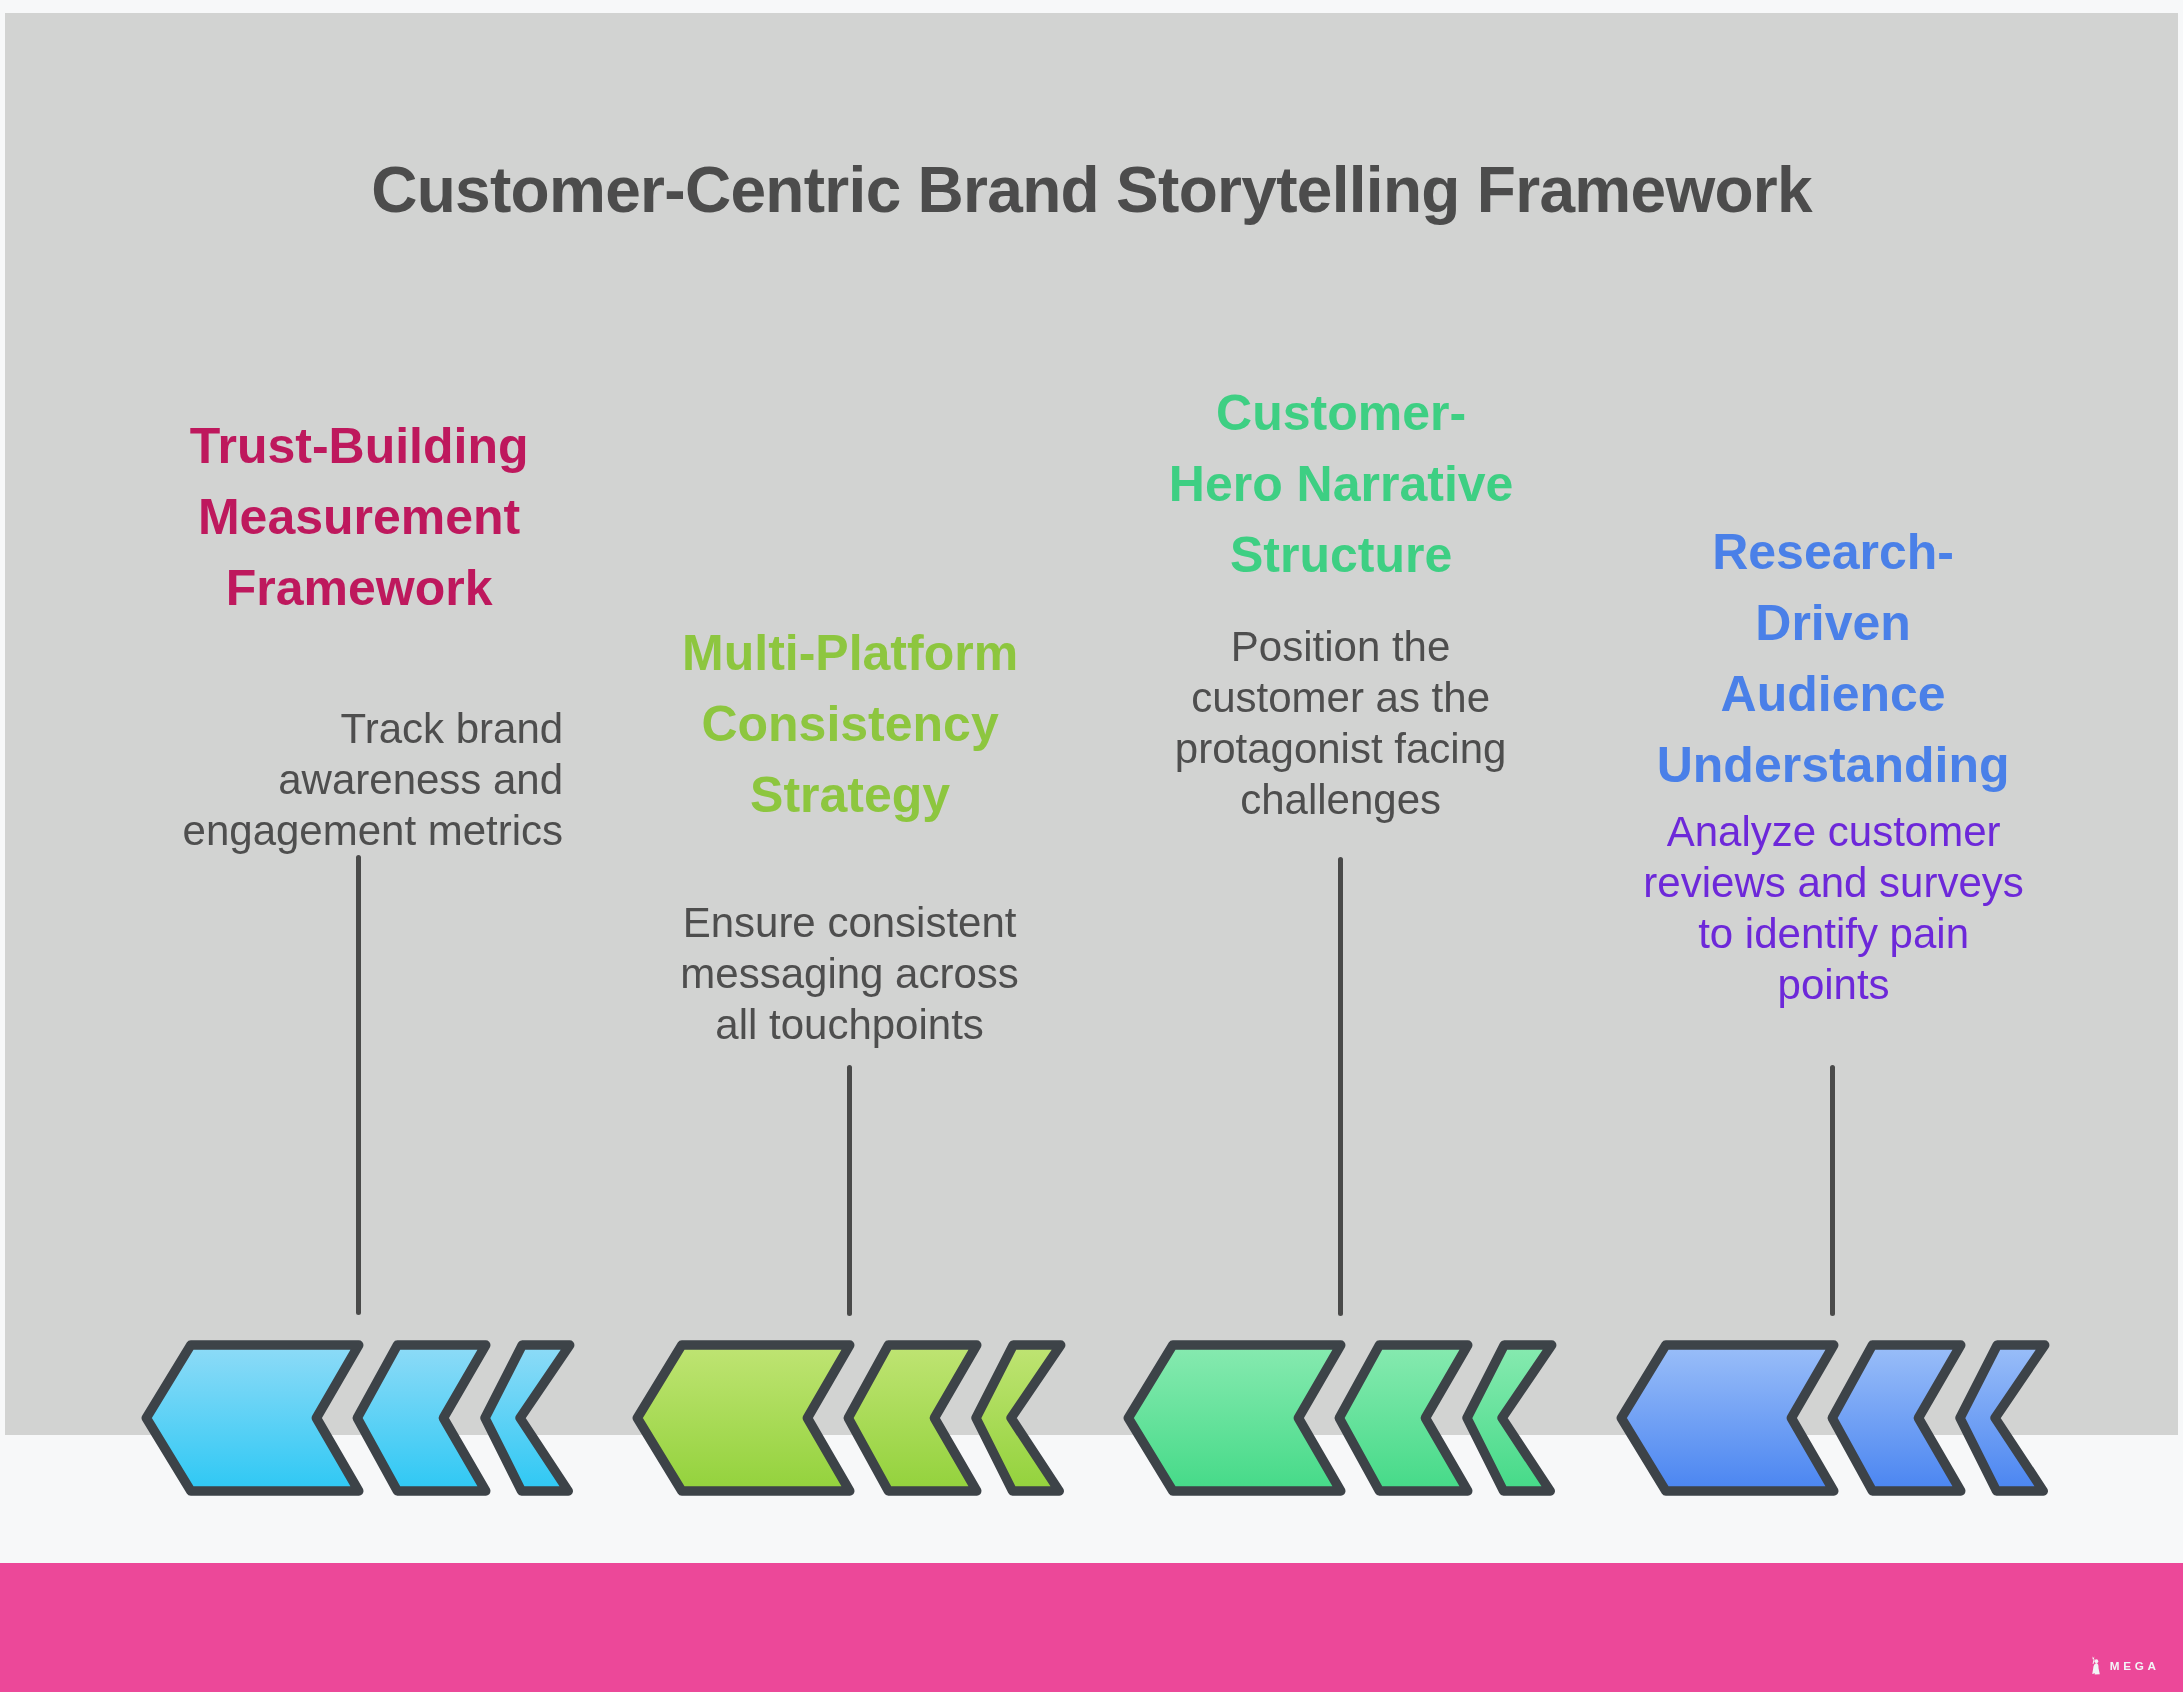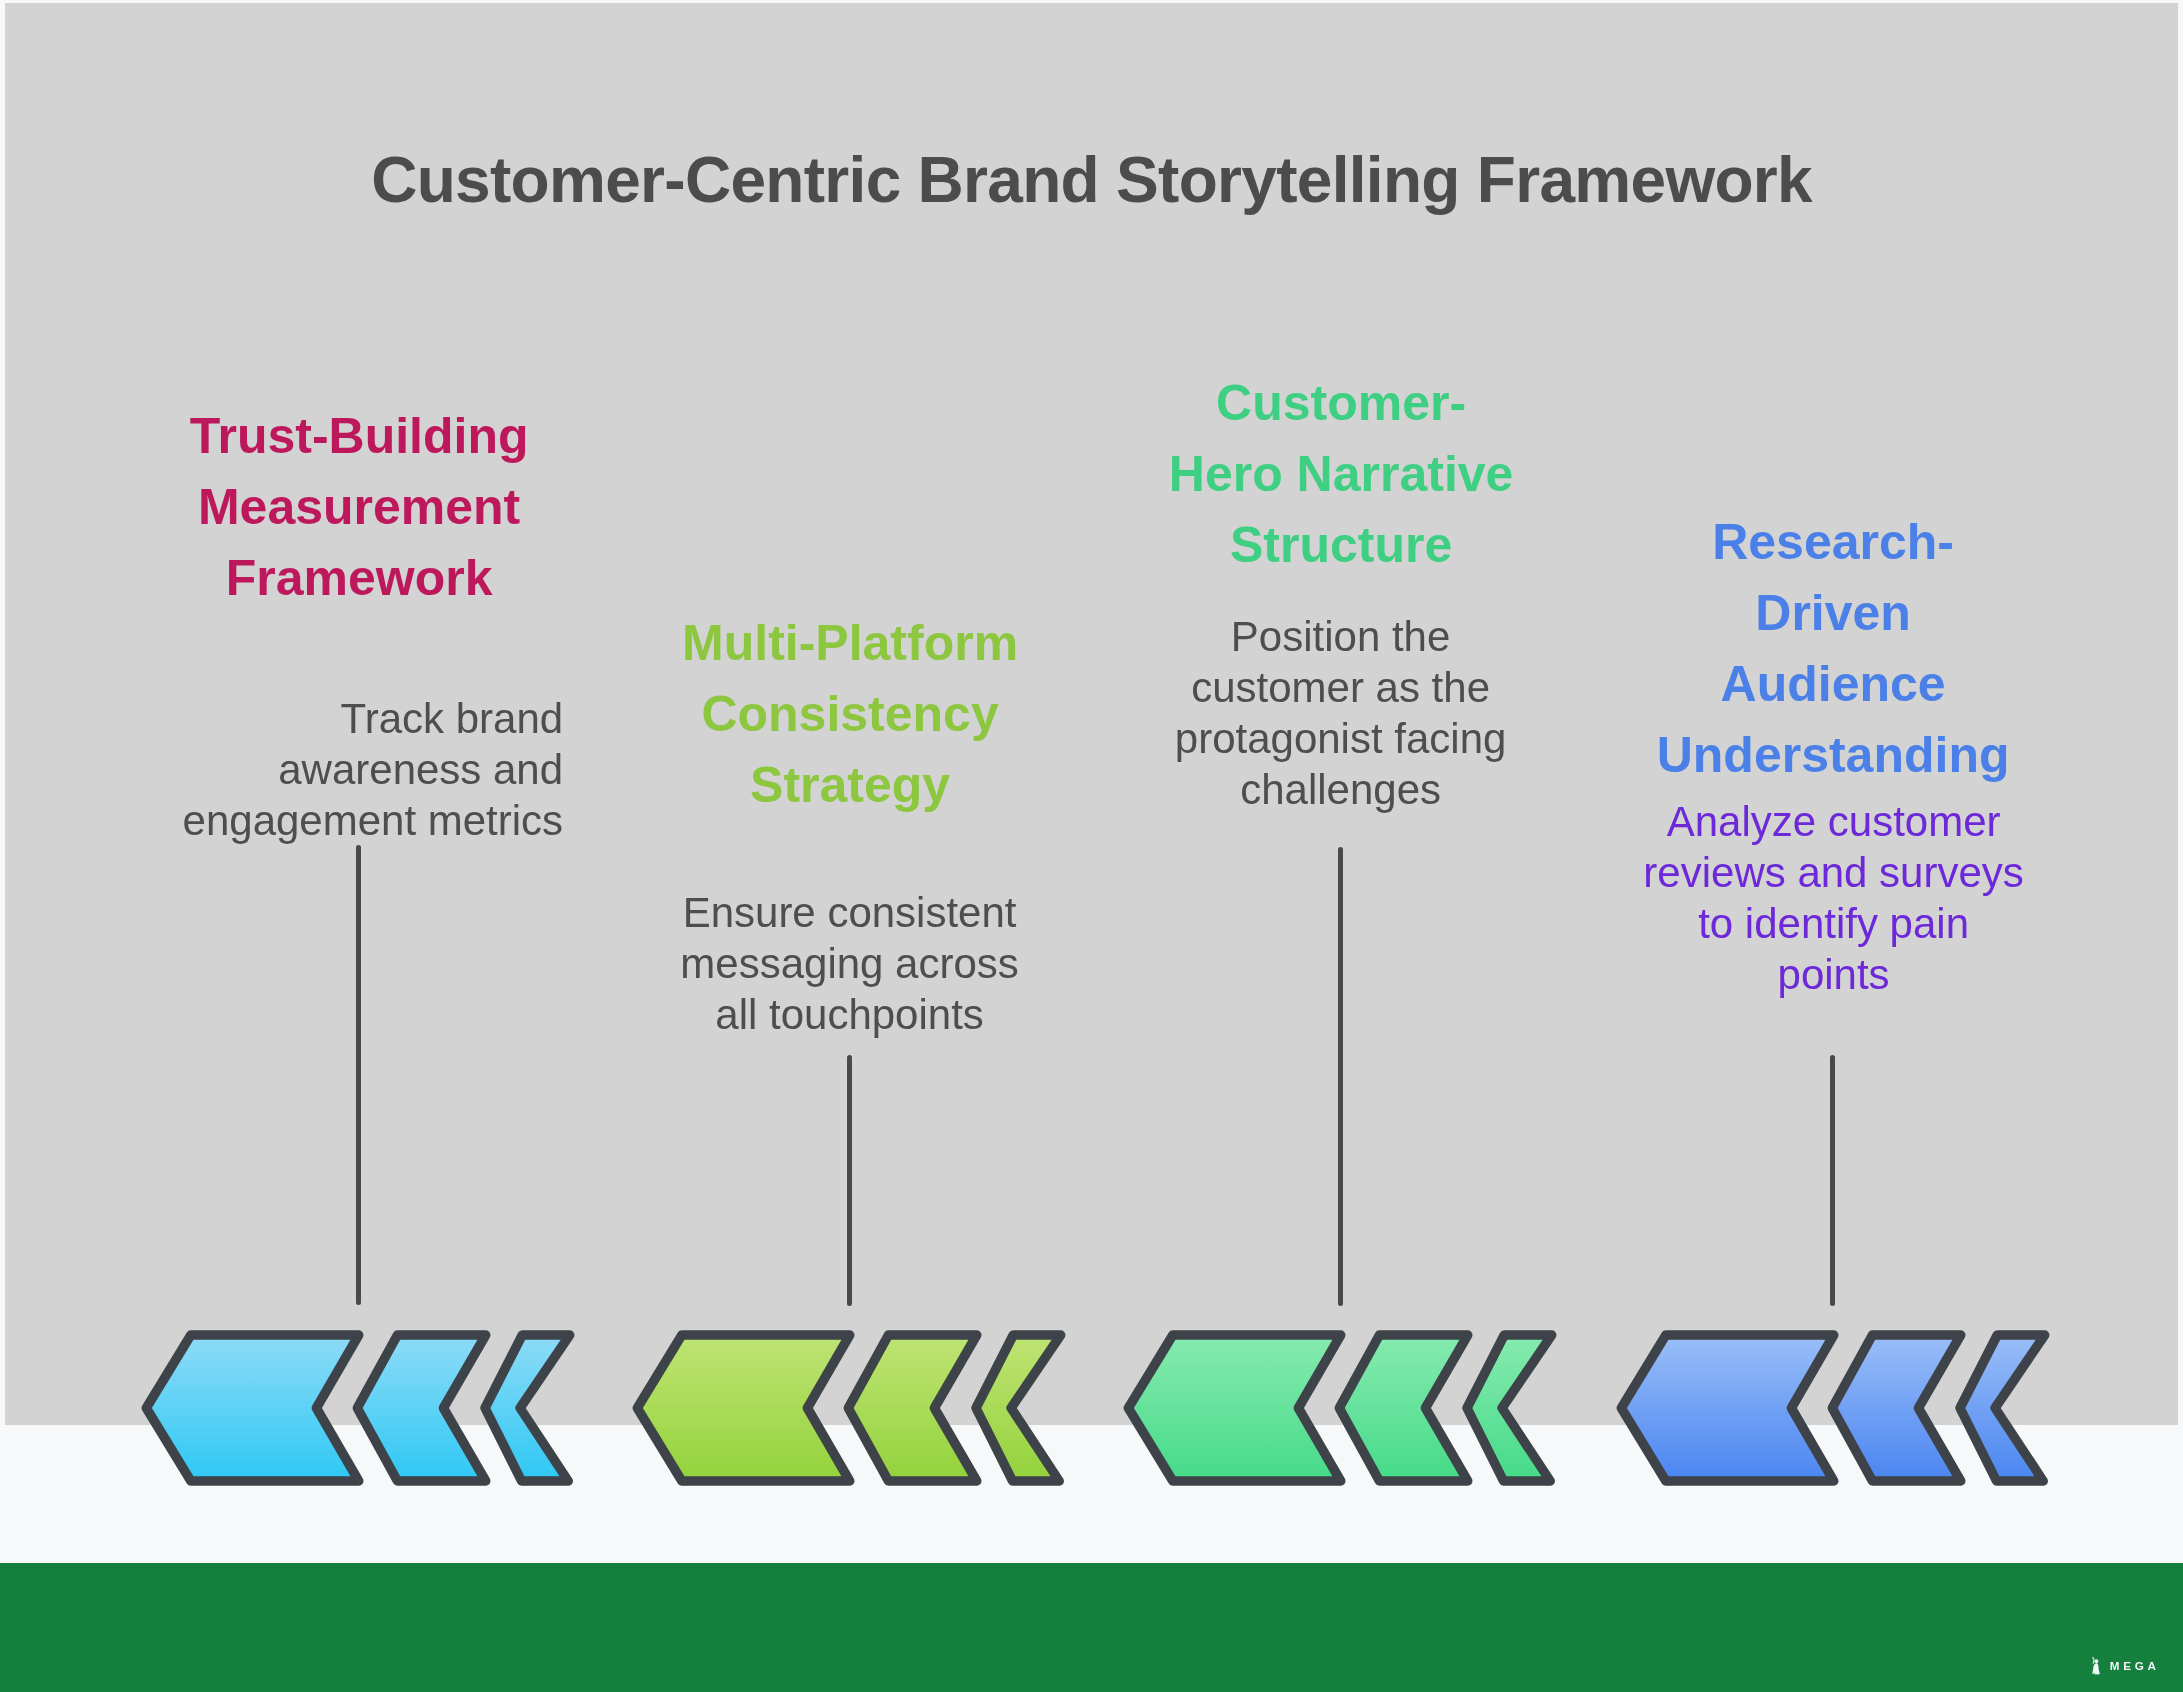--- a/index.html
+++ b/index.html
@@ -3,21 +3,21 @@
 <meta charset="utf-8">
 <style>
   html,body { margin:0; padding:0; }
   body {
     width:2183px; height:1692px;
     font-family:"Liberation Sans", sans-serif;
     position:relative; overflow:hidden;
     background:#f7f8f9;
   }
   .panel {
-    position:absolute; left:5.1px; top:3px; width:2173px; height:1422px;
+    position:absolute; left:5.1px; top:13px; width:2173px; height:1422px;
   }
   .main-title {
     position:absolute; left:0; right:0; top:140px;
     margin:0; text-align:center;
     font-size:64px; font-weight:bold; letter-spacing:-0.7px;
   }
   .col-title {
     position:absolute; width:468px; margin:0;
     text-align:center; white-space:pre-line;
     font-size:50px; font-weight:bold; line-height:71px;
@@ -144,21 +144,21 @@
         <stop offset="1" stop-color="#4a85f1"></stop>
       </linearGradient>
     </defs>
     <path class="chev" fill="url(#grad3)" d="M71,8 H301 L243,108 L301,208 H71 L10,108 Z" stroke="#3d4348"></path>
     <path class="chev" fill="url(#grad3)" d="M354,8 H475 L417,108 L475,208 H354 L299,108 Z" stroke="#3d4348"></path>
     <path class="chev" fill="url(#grad3)" d="M525,8 H590 L522,108 L588,208 H524 L474,108 Z" stroke="#3d4348"></path>
   </svg>
 
 </div>
 
-<footer class="footer" style="background-color: #15803d;">
+<footer class="footer" style="background-color: #ec4899;">
   <div class="brand">
     <svg class="figure-icon" viewBox="0 0 24 30">
       <g fill="#f2f5f7">
         <path d="M8.2 0.5 L9.4 3.2 L10.8 0.8 L10.3 5.4 L8.2 5.2 Z"></path>
         <rect x="9" y="5.2" width="1.6" height="7.5" transform="rotate(14 9.8 9)"></rect>
         <circle cx="14.2" cy="8.2" r="3"></circle>
         <path d="M14.4 11.2 C10.6 12 9.4 15.6 9.2 19.4 L7.6 28.6 L12 27.2 L11.4 29.4 L19.6 28.8 L17.6 19.2 C17.6 15.2 17.2 12 14.4 11.2 Z"></path>
       </g>
     </svg>
     <span class="brand-name">MEGA</span>

